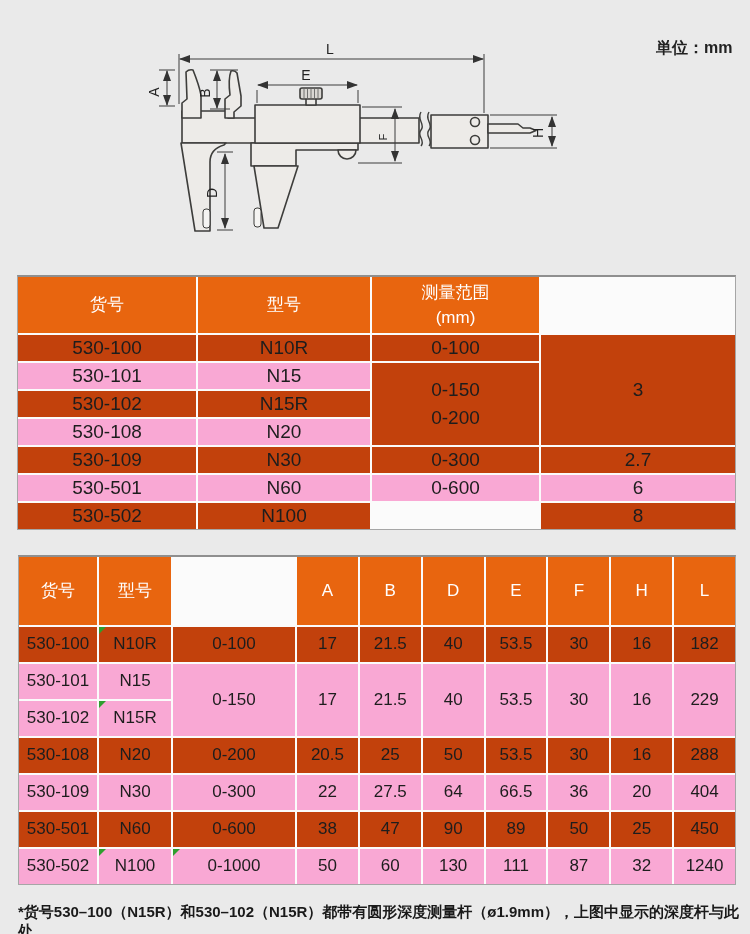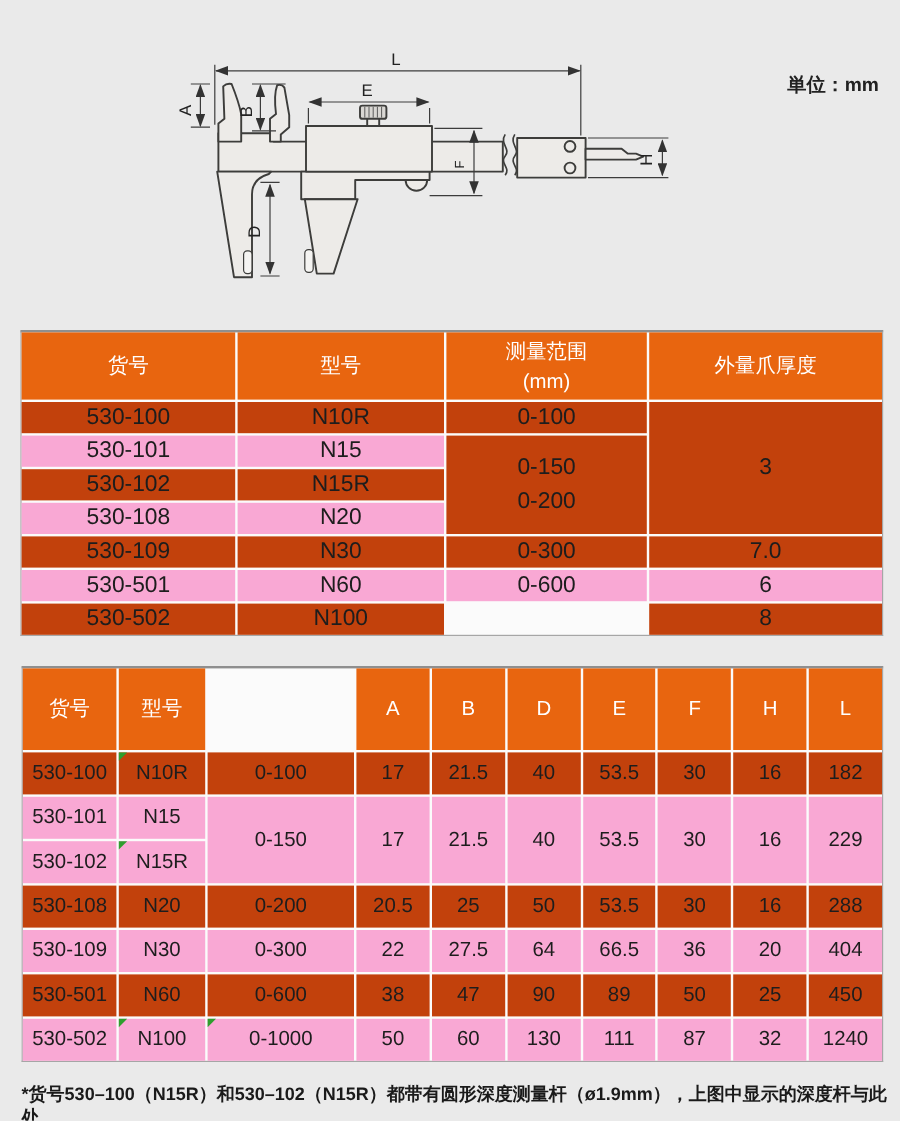--- a/index.html
+++ b/index.html
@@ -4,21 +4,21 @@
 <style>
   html,body{margin:0;padding:0;}
   body{
     width:750px;height:934px;position:relative;overflow:hidden;
     background:#eaeaea;
     font-family:"Liberation Sans","DejaVu Sans",sans-serif;
     color:#1d1d1d;
   }
   .abs{position:absolute;}
   #unit-label{
-    left:656px;top:38px;font-size:16px;font-weight:700;color:#222;margin-top:23px;
+    left:656px;top:38px;font-size:16px;font-weight:700;color:#222;
   }
   
   #diagram{left:138px;top:30px;}
   
   .grid{
     display:grid;gap:2px;background:#fbfbfb;
     border:1px solid #a6a6a6;border-top:2px solid #8f8f8f;
     box-sizing:border-box;
   }
   #t1{
@@ -133,21 +133,20 @@
   </g>
 </svg>
 
 <div class="abs grid" id="t1">
   <div class="c h" style="grid-area:1/1">货号</div>
   <div class="c h" style="grid-area:1/2">型号</div>
   <div class="c h two-line" style="grid-area:1/3">
     <span>测量范围</span>
     <span>(mm)</span>
   </div>
-  <div class="c h" style="grid-area:1/4">外量爪厚度</div>
 
   <div class="c l" style="grid-area:2/1">530-100</div>
   <div class="c l" style="grid-area:2/2">N10R</div>
   <div class="c l" style="grid-area:2/3">0-100</div>
   <div class="c l" style="grid-area:2/4/6/5">3</div>
 
   <div class="c d" style="grid-area:3/1">530-101</div>
   <div class="c d" style="grid-area:3/2">N15</div>
   <div class="c l two-line" style="grid-area:3/3/6/4">
     <span>0-150</span>
@@ -156,21 +155,21 @@
 
   <div class="c l" style="grid-area:4/1">530-102</div>
   <div class="c l" style="grid-area:4/2">N15R</div>
 
   <div class="c d" style="grid-area:5/1">530-108</div>
   <div class="c d" style="grid-area:5/2">N20</div>
 
   <div class="c l" style="grid-area:6/1">530-109</div>
   <div class="c l" style="grid-area:6/2">N30</div>
   <div class="c l" style="grid-area:6/3">0-300</div>
-  <div class="c l" style="grid-area:6/4">7.0</div>
+  <div class="c l" style="grid-area:6/4">2.7</div>
 
   <div class="c d" style="grid-area:7/1">530-501</div>
   <div class="c d" style="grid-area:7/2">N60</div>
   <div class="c d" style="grid-area:7/3">0-600</div>
   <div class="c d" style="grid-area:7/4">6</div>
 
   <div class="c l" style="grid-area:8/1">530-502</div>
   <div class="c l" style="grid-area:8/2">N100</div>
   <div class="c l" style="grid-area:8/4">8</div>
 </div>

